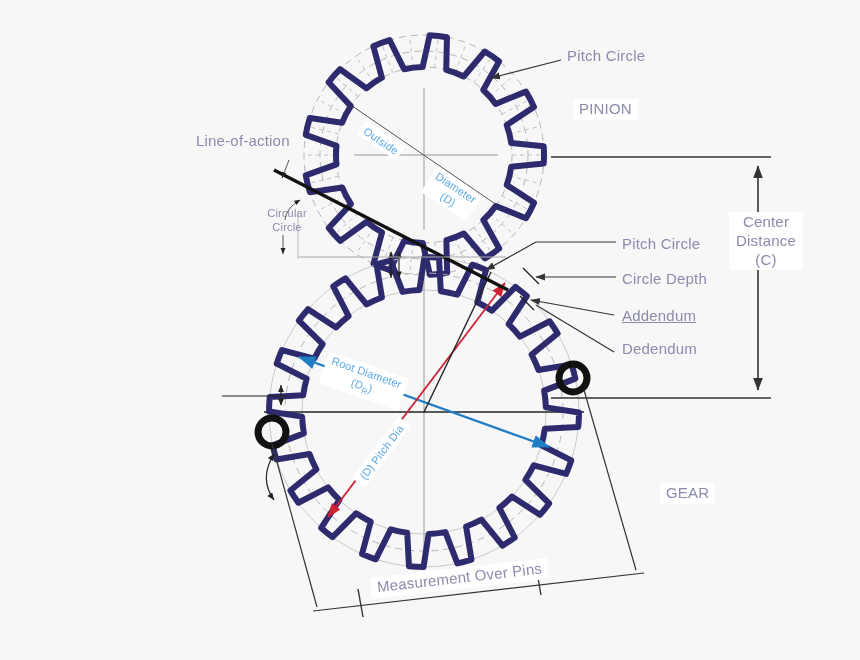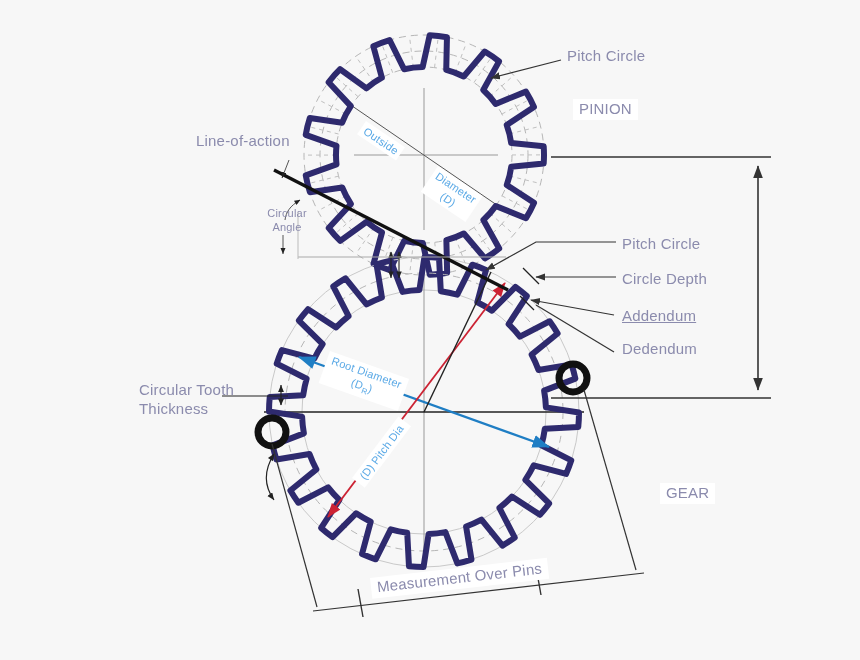--- a/index.html
+++ b/index.html
@@ -165,36 +165,37 @@
   </svg>
 
   <div class="lbl" style="left:531px;top:47px;">Pitch Circle</div>
 
   <div class="lbl boxed" style="left:537px;top:99px;">PINION</div>
 
   <div class="lbl" style="left:160px;top:132px;">Line-of-action</div>
 
   <div class="lbl small" style="left:222px;top:206px;width:58px;">
     <div>Circular</div>
-    <div>Angle</div>
+    <div>Circle</div>
   </div>
 
   <div class="lbl" style="left:586px;top:235px;">Pitch Circle</div>
 
   <div class="lbl" style="left:586px;top:270px;">Circle Depth</div>
 
   <div class="lbl" style="left:586px;top:307px;text-decoration:underline;">Addendum</div>
 
   <div class="lbl" style="left:586px;top:340px;">Dedendum</div>
 
-
-  <div class="lbl" style="left:103px;top:381px;">
-    <div>Circular Tooth</div>
-    <div>Thickness</div>
-  </div>
+  <div class="lbl center boxed" style="left:693px;top:212px;width:62px;">
+    <div>Center</div>
+    <div>Distance</div>
+    <div>(C)</div>
+  </div>
+
 
   <div class="lbl boxed" style="left:624px;top:483px;">GEAR</div>
 
   <div class="lbl boxed" style="left:334px;top:578px;transform:rotate(-6.5deg);transform-origin:left top;">Measurement Over Pins</div>
 
   <div class="lbl small blue boxed" style="left:330px;top:121px;transform:rotate(34deg);transform-origin:left top;padding:1px 4px;">Outside</div>
 
   <div class="lbl small blue center boxed" style="left:402px;top:166px;transform:rotate(34deg);transform-origin:left top;padding:1px 4px;">
     <div>Diameter</div>
     <div>(D)</div>

